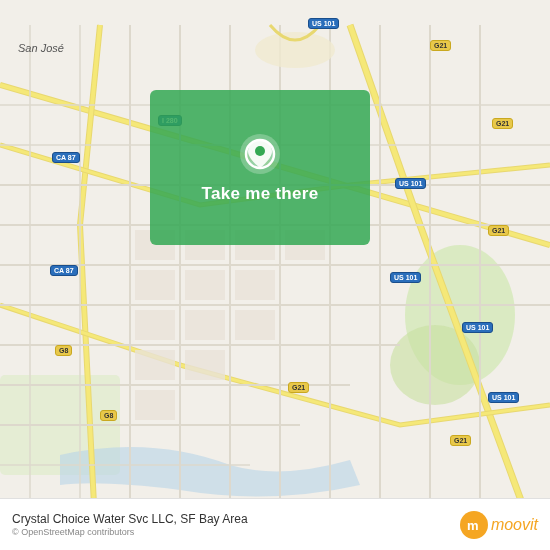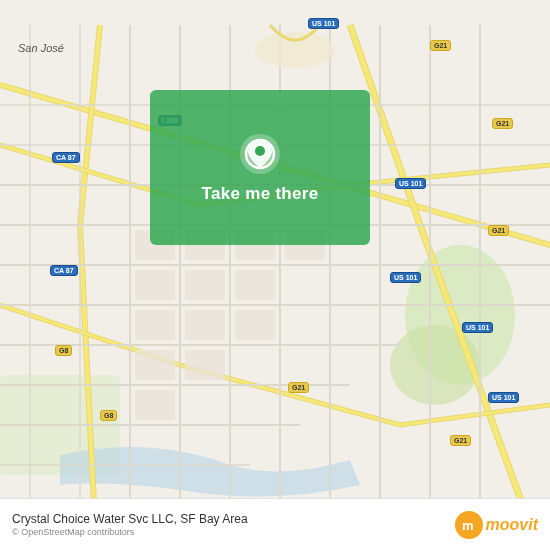--- a/index.html
+++ b/index.html
@@ -110,21 +110,21 @@
       height: 28px;
       background: #f5a623;
       border-radius: 50%;
       display: flex;
       align-items: center;
       justify-content: center;
     }
 
     #moovit-text {
       font-size: 16px;
-      font-weight: 700;
+      font-weight: 400;
       color: #f5a623;
       font-style: italic;
     }
 
     
     .road-badge {
       position: absolute;
       border-radius: 3px;
       font-size: 7px;
       font-weight: bold;

